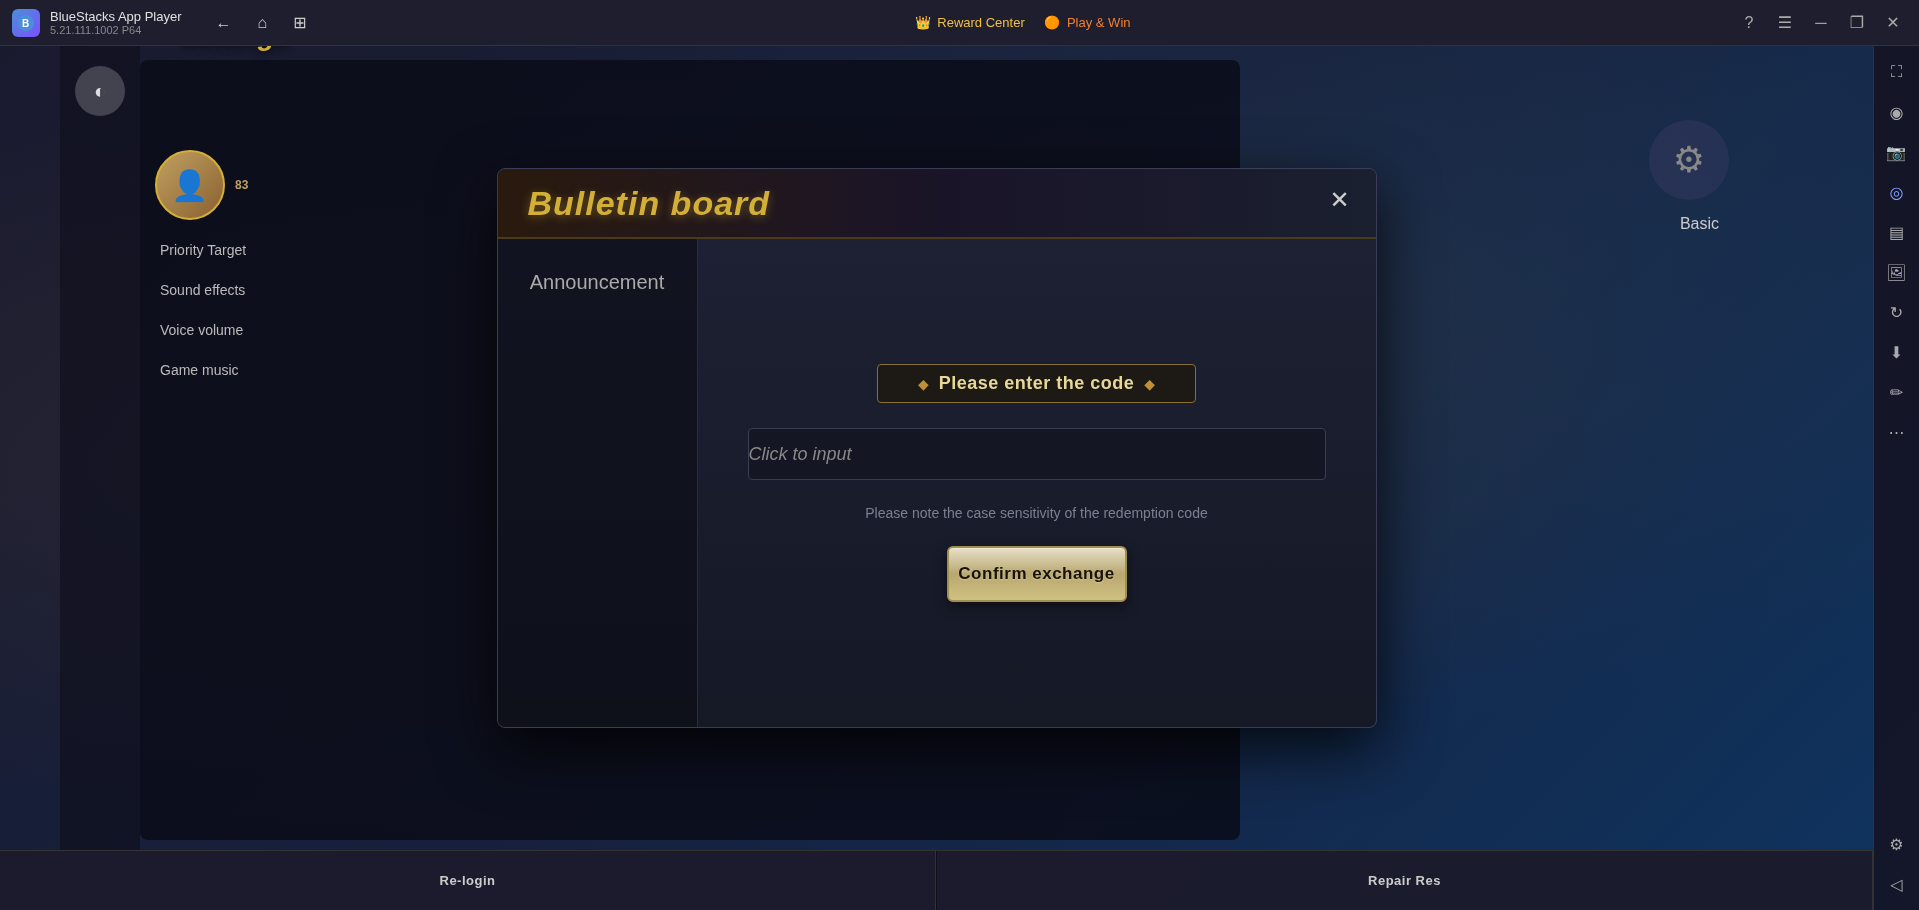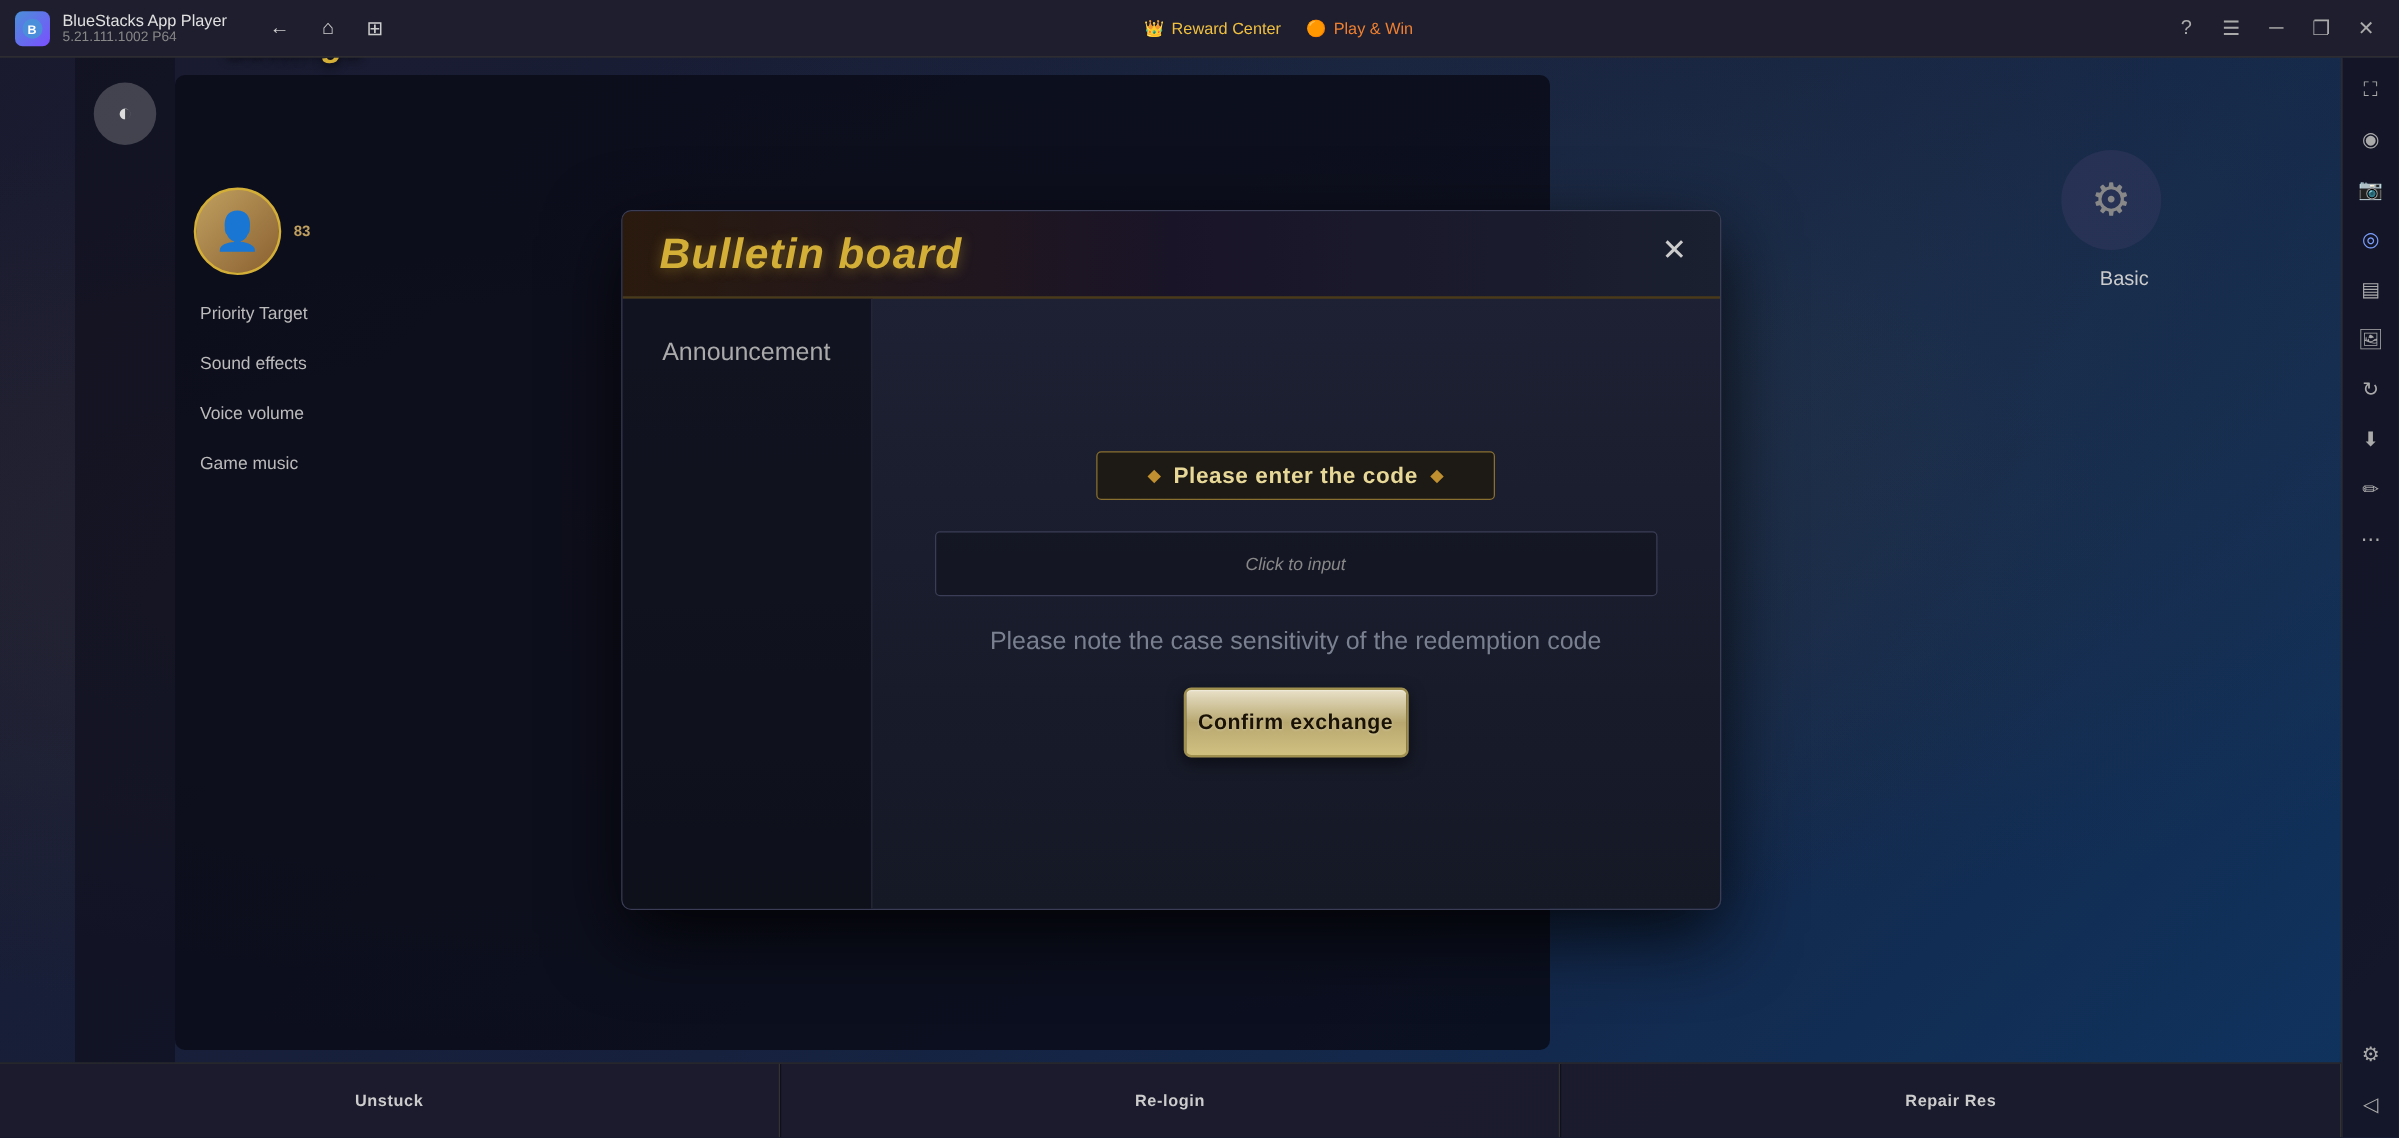--- a/index.html
+++ b/index.html
@@ -422,33 +422,32 @@
       justify-content: center;
       cursor: text;
     }
     .code-input-real {
       width: 100%;
       height: 100%;
       background: transparent;
       border: none;
       outline: none;
       color: #e0e0e0;
-      font-size: 14px;
-      text-align: center;
+      font-size: 18px;
       cursor: pointer;
     }
     .code-input-real::placeholder {
       color: #888;
       font-style: italic;
     }
 
     
     .note-text {
       color: #7a8090;
-      font-size: 20px;
+      font-size: 14px;
       text-align: right;
     }
 
     
     .confirm-btn {
       width: 180px;
       height: 56px;
       background: linear-gradient(180deg, #e8e0c8 0%, #b8a870 50%, #d0c080 100%);
       border: 2px solid #a09050;
       border-radius: 6px;
@@ -611,16 +610,15 @@
 
         <div class="note-text">Please note the case sensitivity of the redemption code</div>
 
         <button class="confirm-btn">Confirm exchange</button>
       </div>
     </div>
   </div>
 </div>
 
 <div class="bottom-bar">
-  <button class="bottom-btn">Unstuck</button>
   <button class="bottom-btn">Re-login</button>
   <button class="bottom-btn">Repair Res</button>
 </div>
 
 </body></html>

